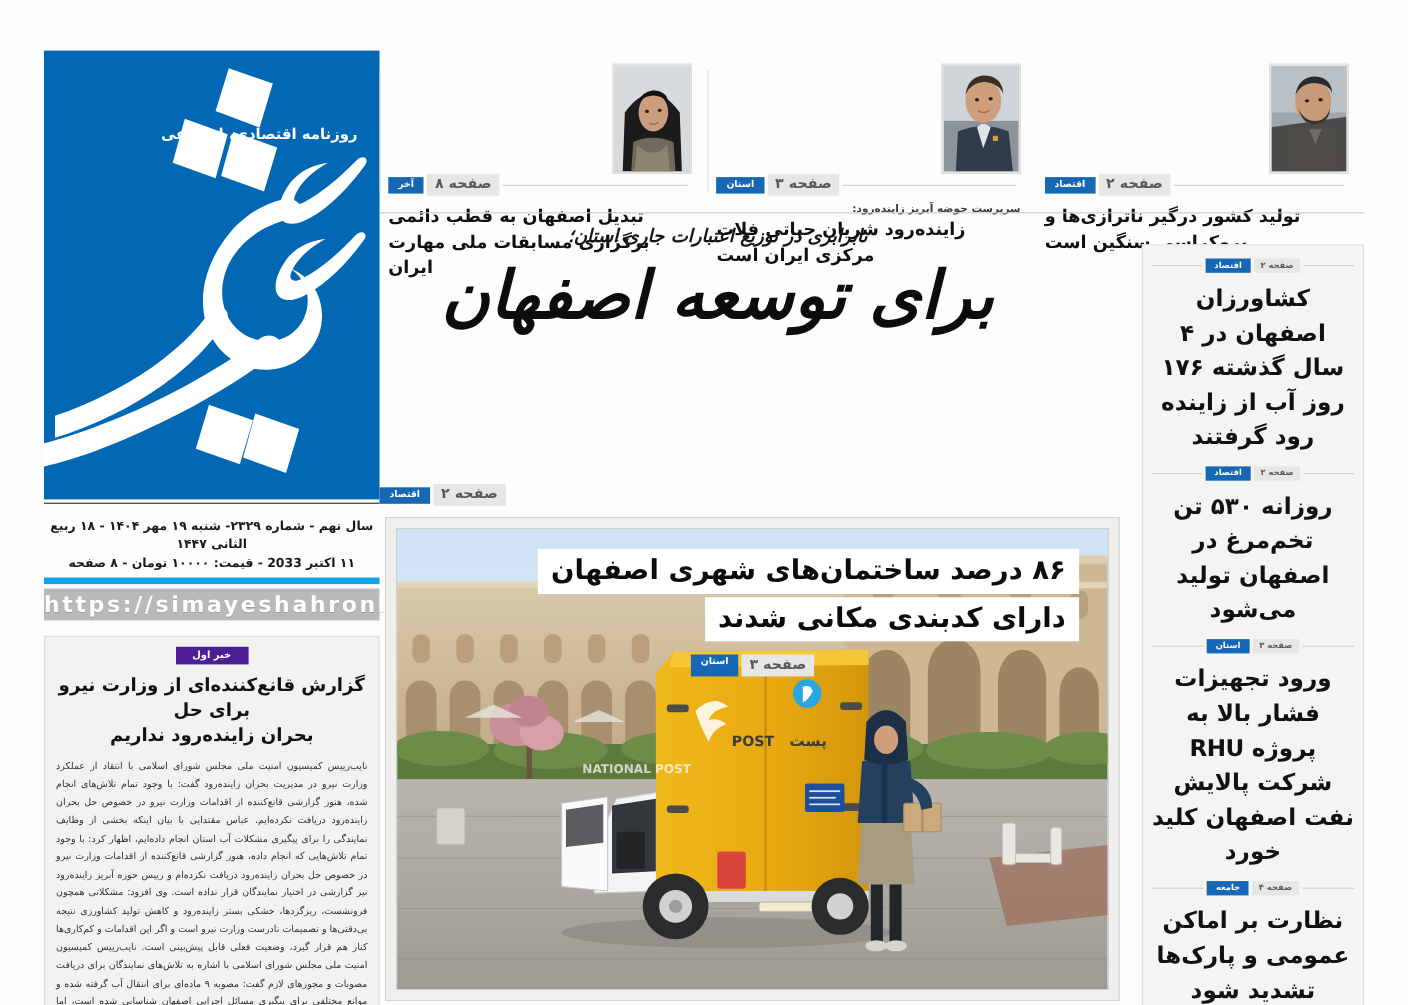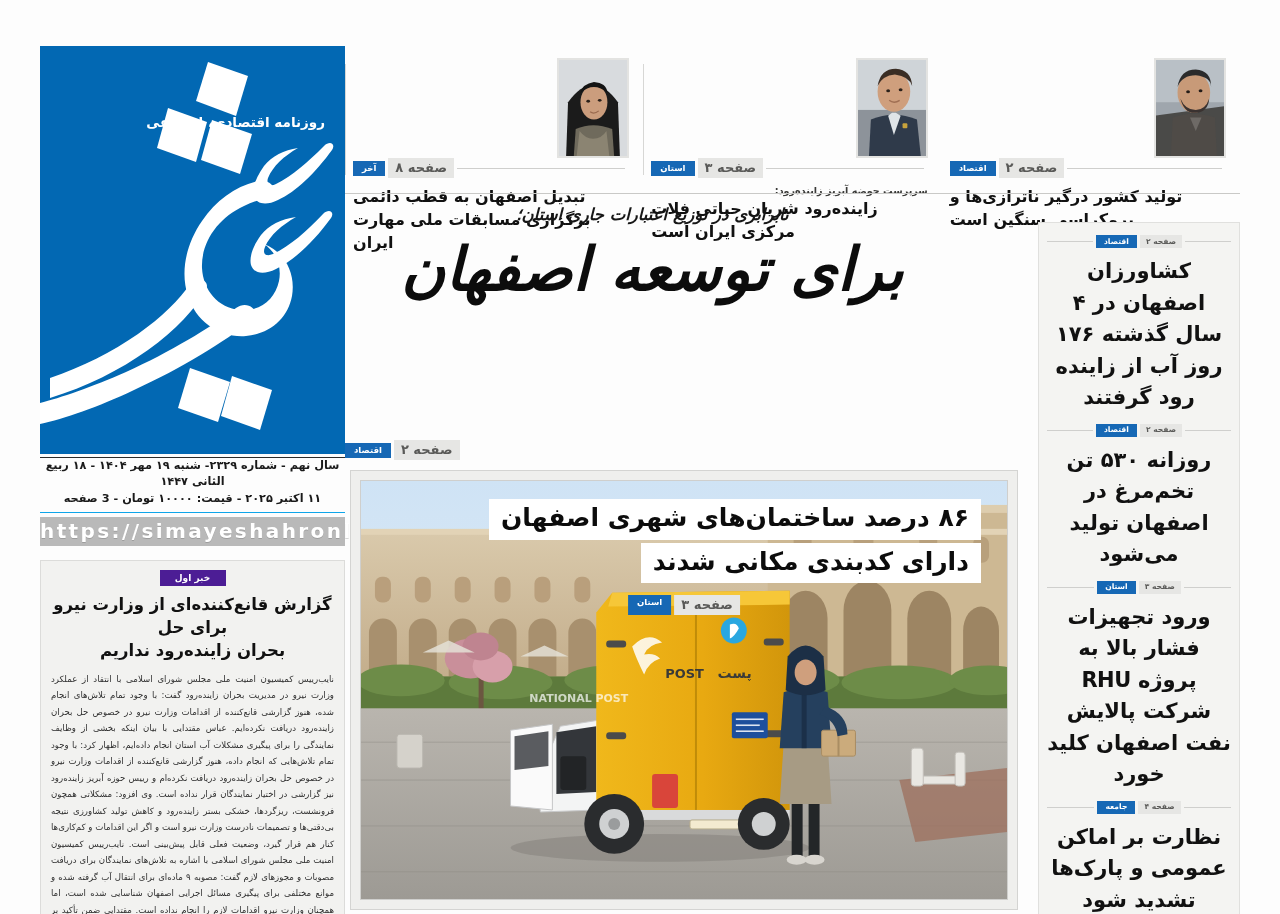--- a/index.html
+++ b/index.html
@@ -35,22 +35,22 @@
     font-size: 13.5px;
     font-weight: bold;
     letter-spacing: -0.2px;
     direction: rtl;
   }
   .logo-svg { position: absolute; inset: 0; width: 100%; height: 100%; }
 
   .dateline {
     width: 305px;
     border-top: 1px solid #2b2b2b;
-    border-bottom: 1px solid #0ea5e9;
-    padding: 0 0 5px;
+    border-bottom: 6px solid #0ea5e9;
+    padding: 13px 0 5px;
     margin-top: 3px;
     text-align: center;
     direction: rtl;
   }
   .dateline div {
     font-size: 11.3px;
     font-weight: bold;
     color: #1a1a1a;
     line-height: 1.45;
     letter-spacing: -0.2px;
@@ -343,21 +343,21 @@
 
           <polygon points="150,322 190,336 178,376 138,362"></polygon>
           <polygon points="192,330 232,344 220,384 181,370"></polygon>
         </g>
       </svg>
       <div class="masthead-tagline">روزنامه اقتصادی، اجتماعی</div>
     </div>
 
     <div class="dateline">
       <div>سال نهم - شماره ۲۳۲۹- شنبه ۱۹ مهر ۱۴۰۴ - ۱۸ ربیع الثانی ۱۴۴۷</div>
-      <div>۱۱ اکتبر ۲۰۲۵ - قیمت: ۱۰۰۰۰ تومان - 3 صفحه</div>
+      <div>۱۱ اکتبر 2033 - قیمت: ۱۰۰۰۰ تومان - ۸ صفحه</div>
     </div>
 
     <div class="url-bar">https://simayeshahronline.ir</div>
 
     <div class="lead-article">
       <span class="badge-first">خبر اول</span>
       <div class="lead-headline">
         <span>گزارش قانع‌کننده‌ای از وزارت نیرو برای حل</span><br>
         <span>بحران زاینده‌رود نداریم</span>
       </div>

